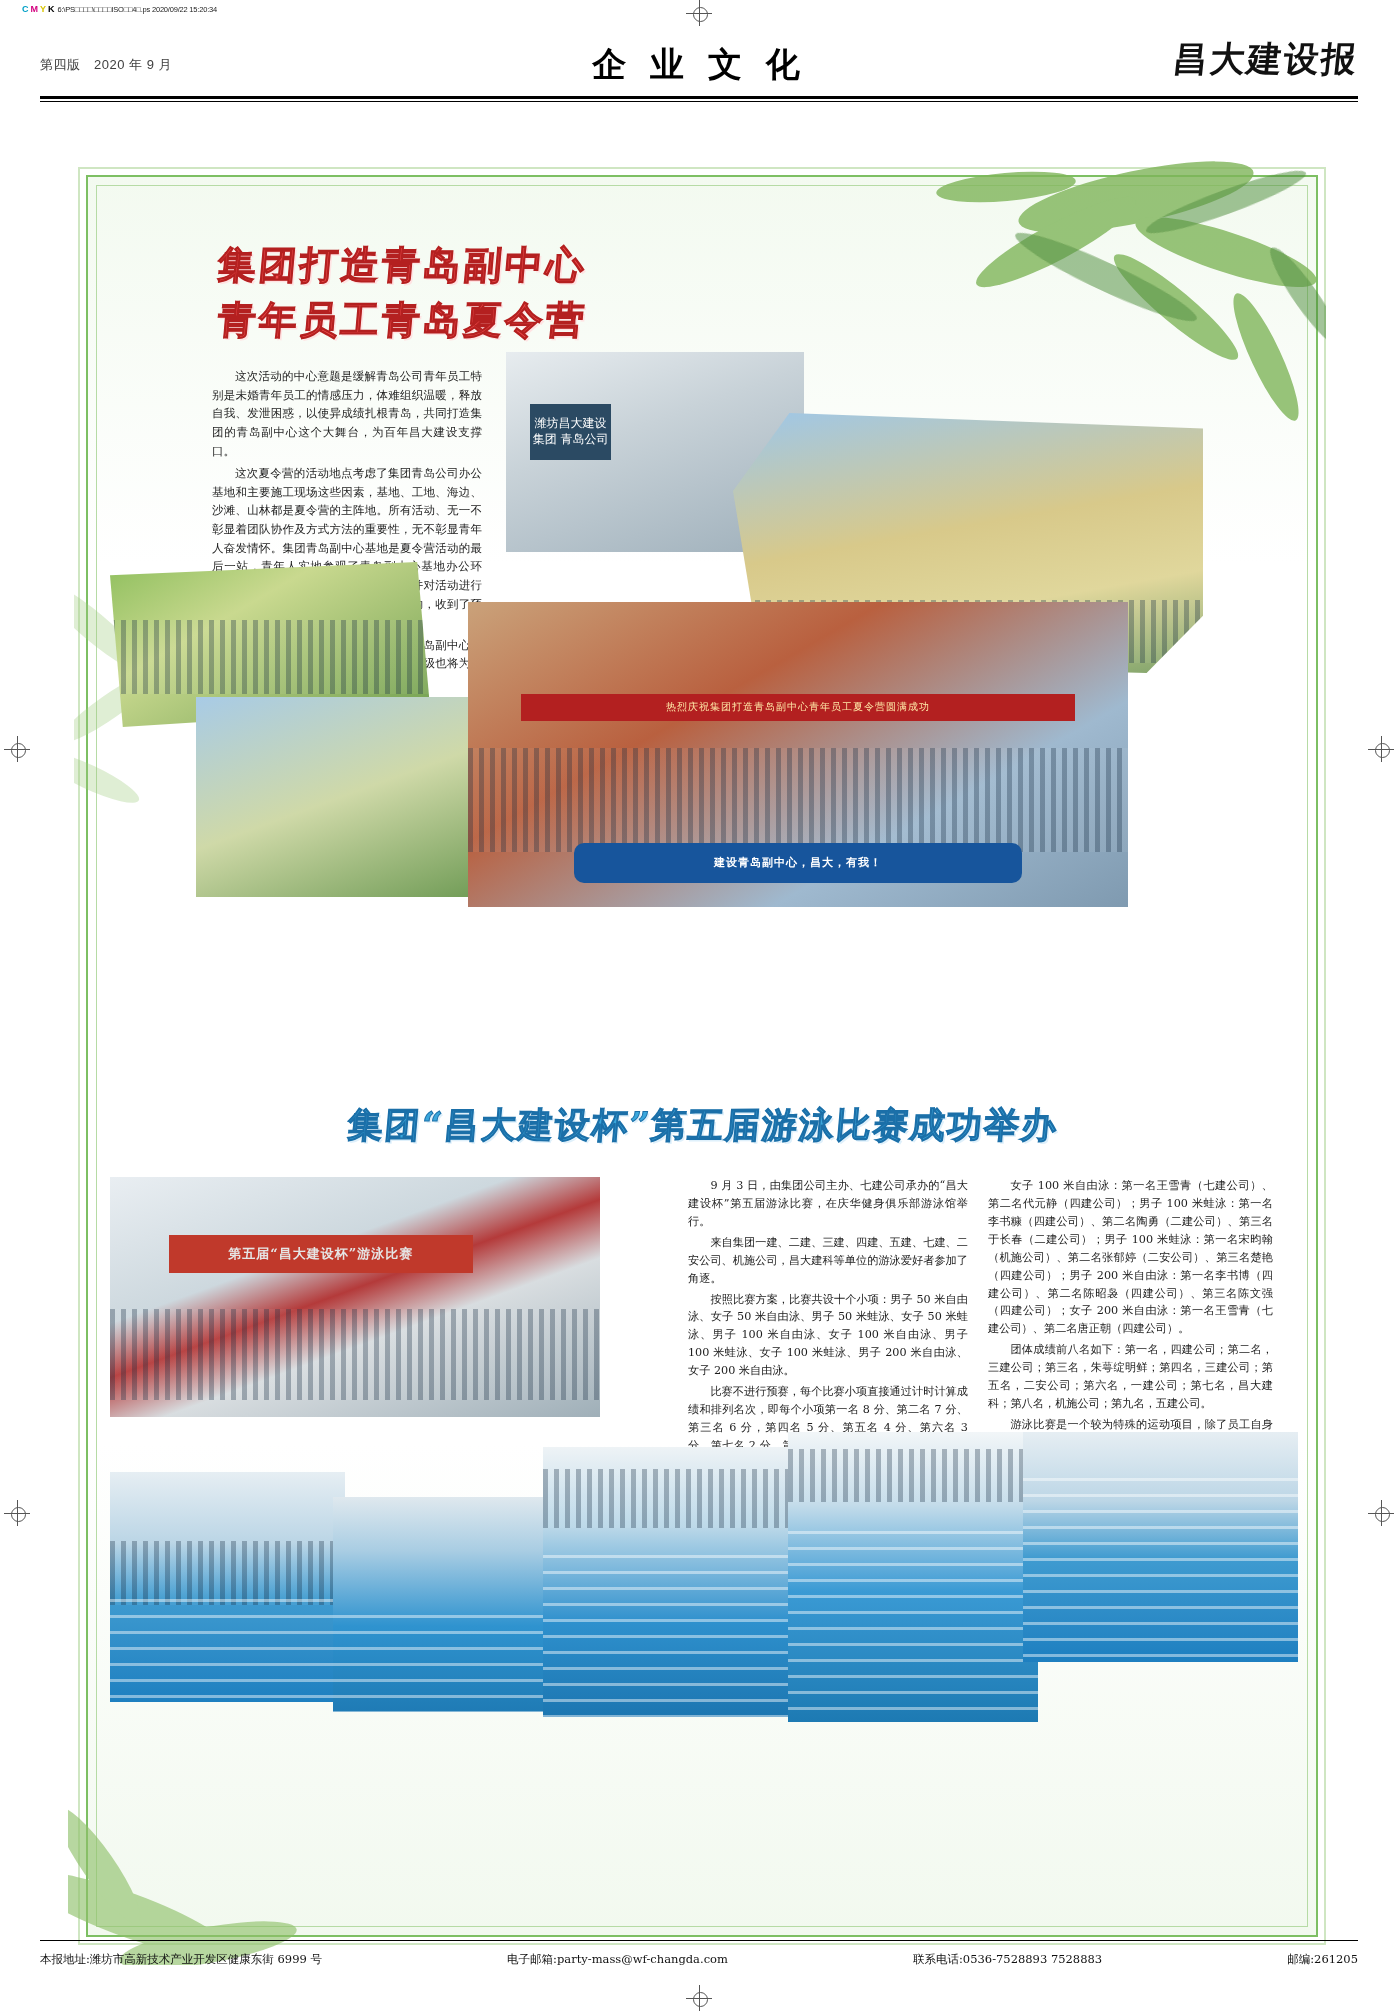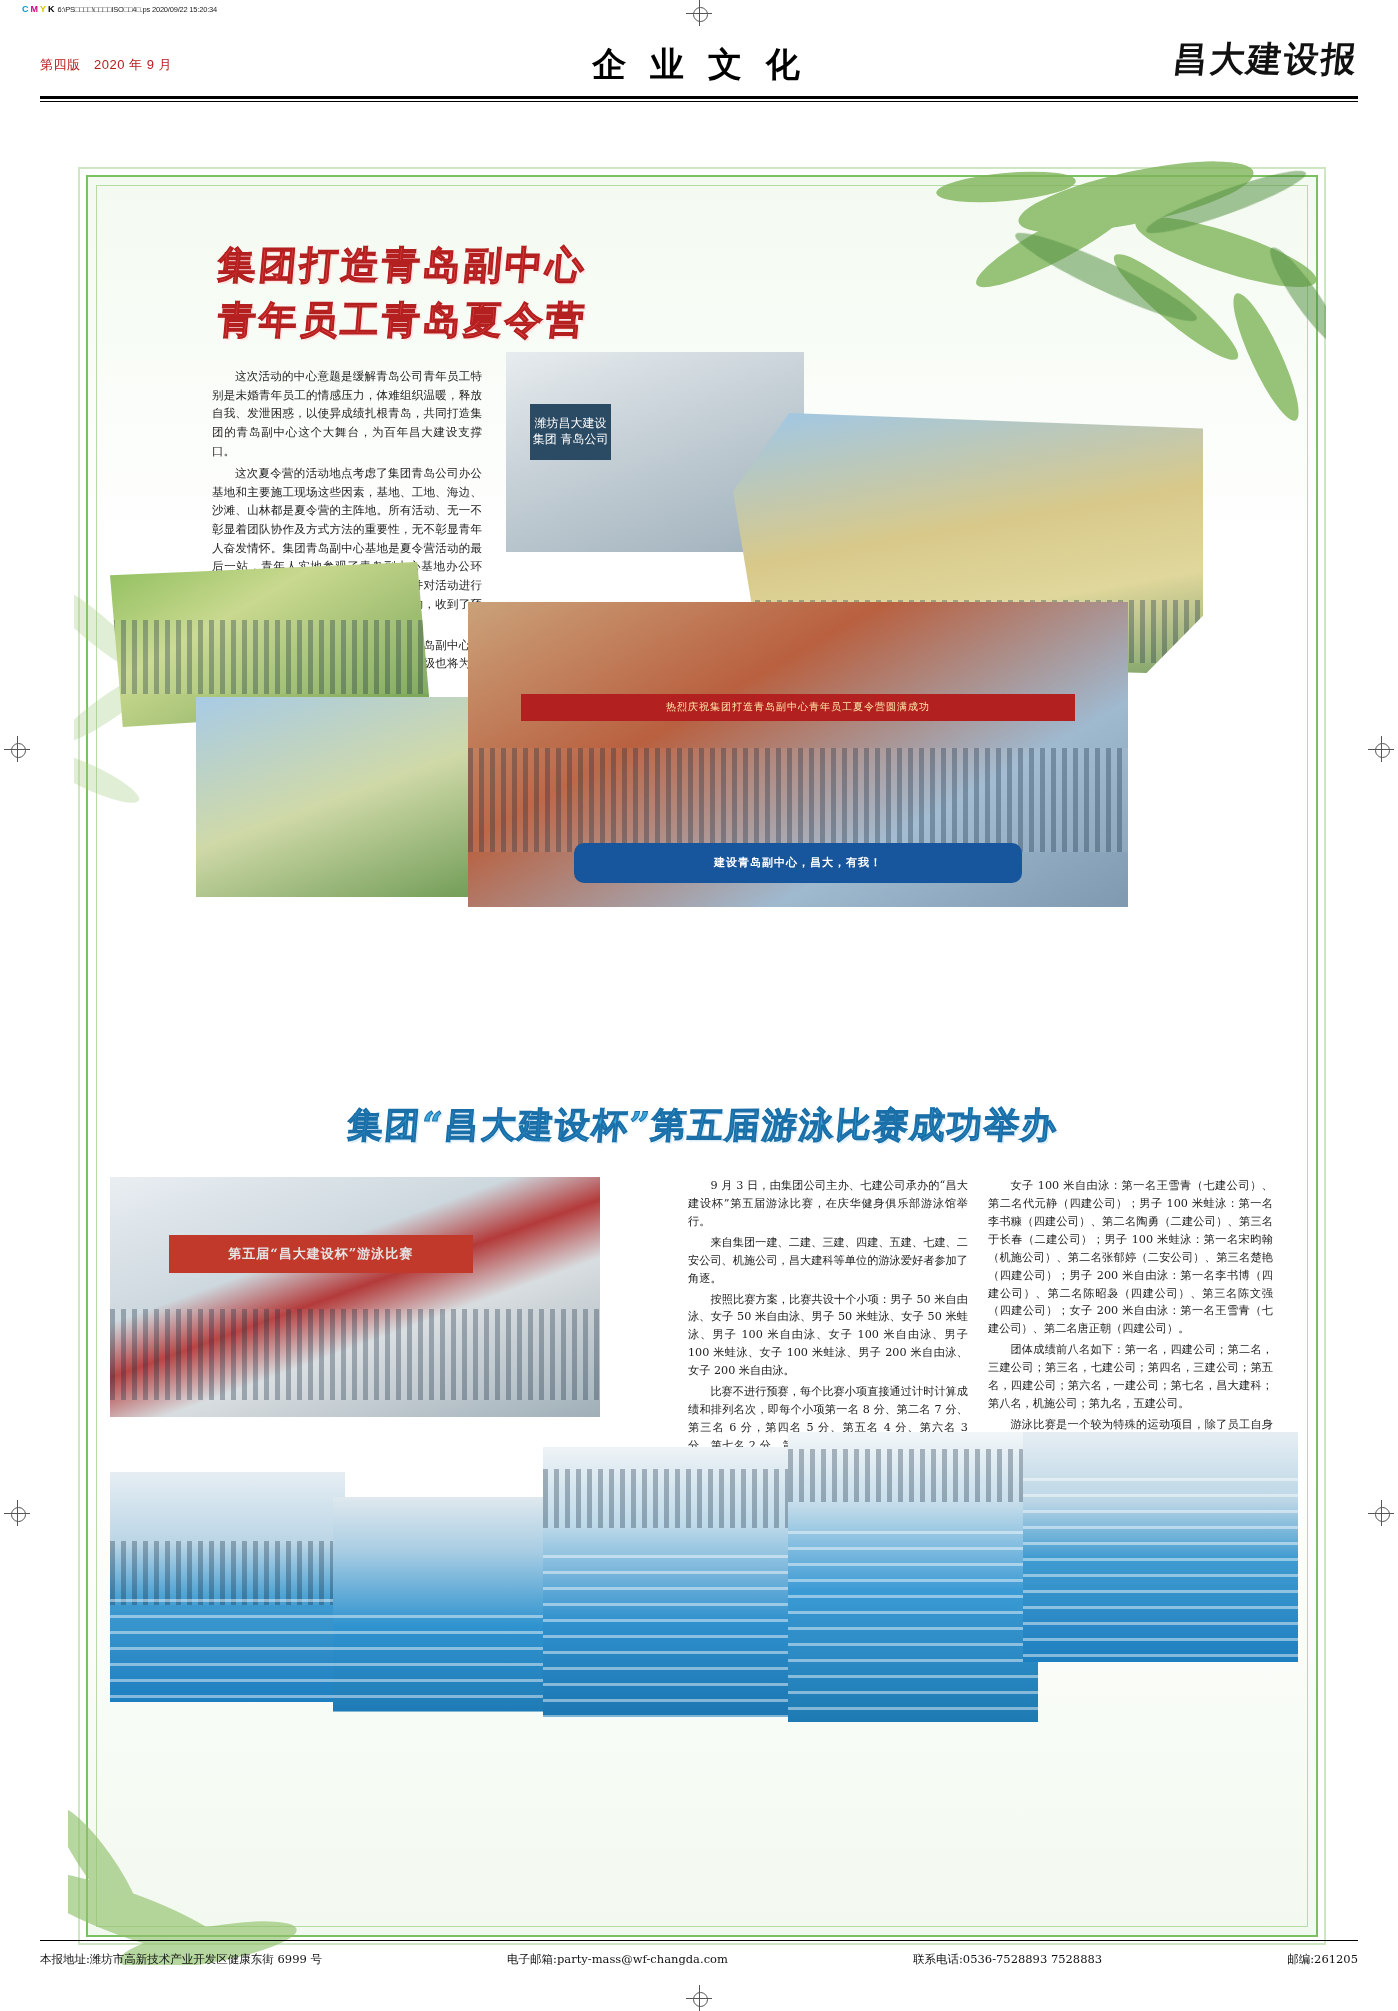--- a/index.html
+++ b/index.html
@@ -21,21 +21,21 @@
   .regmark .ring{position:absolute;left:50%;top:50%;width:13px;height:13px;margin:-6.5px 0 0 -6.5px;border:1px solid #555;border-radius:50%;}
   .rm-tc{top:0px;left:686px}
   .rm-bc{top:1985px;left:686px}
   .rm-lm{top:736px;left:4px}
   .rm-rm{top:736px;left:1368px}
   .rm-lm2{top:1500px;left:4px}
   .rm-rm2{top:1500px;left:1368px}
 
   
   .masthead{position:absolute;left:40px;top:36px;width:1318px;height:66px;}
-  .mast-left{position:absolute;left:0;top:20px;font-size:13px;color:#b91c1c;letter-spacing:0.5px;}
+  .mast-left{position:absolute;left:0;top:20px;font-size:13px;color:#404040;letter-spacing:0.5px;}
   .mast-title{
     position:absolute;left:50%;transform:translateX(-50%);top:6px;
     font-family:"DejaVu Serif","Liberation Serif",serif;font-weight:bold;font-size:34px;letter-spacing:6px;color:#000;
   }
   .mast-logo{
     position:absolute;right:0;top:0px;font-family:"DejaVu Serif","Liberation Serif",serif;
     font-weight:bold;font-size:35px;color:#111;letter-spacing:2px;
     transform:skewX(-6deg);
   }
   .mast-rule{position:absolute;left:0;top:60px;width:1318px;height:3px;background:#000;}
@@ -244,21 +244,21 @@
 
     <div class="art2 col2a">
       <p>9 月 3 日，由集团公司主办、七建公司承办的“昌大建设杯”第五届游泳比赛，在庆华健身俱乐部游泳馆举行。</p>
       <p>来自集团一建、二建、三建、四建、五建、七建、二安公司、机施公司，昌大建科等单位的游泳爱好者参加了角逐。</p>
       <p>按照比赛方案，比赛共设十个小项：男子 50 米自由泳、女子 50 米自由泳、男子 50 米蛙泳、女子 50 米蛙泳、男子 100 米自由泳、女子 100 米自由泳、男子 100 米蛙泳、女子 100 米蛙泳、男子 200 米自由泳、女子 200 米自由泳。</p>
       <p>比赛不进行预赛，每个比赛小项直接通过计时计算成绩和排列名次，即每个小项第一名 8 分、第二名 7 分、第三名 6 分，第四名 5 分、第五名 4 分、第六名 3 分、第七名 2 分、第八名 1 分，在此基础上，按各参赛单位参赛人员获得的总分数排定团体比赛名次。</p>
       <p>经过激烈角逐获得各比赛小项前三名的选手是：男子 50 米自由泳：第一名刘金安（二建公司）、第二名孙世波（七建公司）、第三名张可望（一建公司）；女子 50 米自由泳：第一名唐正朝（四建公司）；男子 50 米蛙泳：第一名王桂然（三建公司）、第二名陈高（二建公司）、第三名周正宇（昌大建科）；男子 100 米自由泳：第一名桂然（三建公司）、第二名刘金安（二建公司）、第三名李琦（四建公司）；</p>
     </div>
     <div class="art2 col2b">
       <p>女子 100 米自由泳：第一名王雪青（七建公司）、第二名代元静（四建公司）；男子 100 米蛙泳：第一名李书糠（四建公司）、第二名陶勇（二建公司）、第三名于长春（二建公司）；男子 100 米蛙泳：第一名宋昀翰（机施公司）、第二名张郁婷（二安公司）、第三名楚艳（四建公司）；男子 200 米自由泳：第一名李书博（四建公司）、第二名陈昭袅（四建公司）、第三名陈文强（四建公司）；女子 200 米自由泳：第一名王雪青（七建公司）、第二名唐正朝（四建公司）。</p>
-      <p>团体成绩前八名如下：第一名，四建公司；第二名，三建公司；第三名，七建公司；第四名，三建公司；第五名，四建公司；第六名，一建公司；第七名，昌大建科；第八名，机施公司；第九名，五建公司。</p>
+      <p>团体成绩前八名如下：第一名，四建公司；第二名，三建公司；第三名，朱萼绽明鲜；第四名，三建公司；第五名，二安公司；第六名，一建公司；第七名，昌大建科；第八名，机施公司；第九名，五建公司。</p>
       <p>游泳比赛是一个较为特殊的运动项目，除了员工自身爱好并经常参与游泳活动以外，还需要参赛单位基地组织好、训练好，最终通过比赛来达到培育队伍精神的目的。</p>
       <p>此次游泳比赛中，来自三建公司的桂然是集团公司去年新招聘的员工，他也是专业游泳运动员出身，所参加的两个项目比赛成绩 50 米蛙泳达到了 33 秒、100 米自由泳成绩是 60 秒，这些成绩均在国内处于较高水平。</p>
       <p class="sig">（本报记者）</p>
     </div>
 
     <div class="ph imgG" style="left:22px;top:1295px;width:235px;height:230px;">
       <div class="crowd" style="top:30%;height:28%;"></div>
       <div class="lanes"></div>
     </div>
     <div class="ph imgH" style="left:245px;top:1320px;width:230px;height:215px;">

